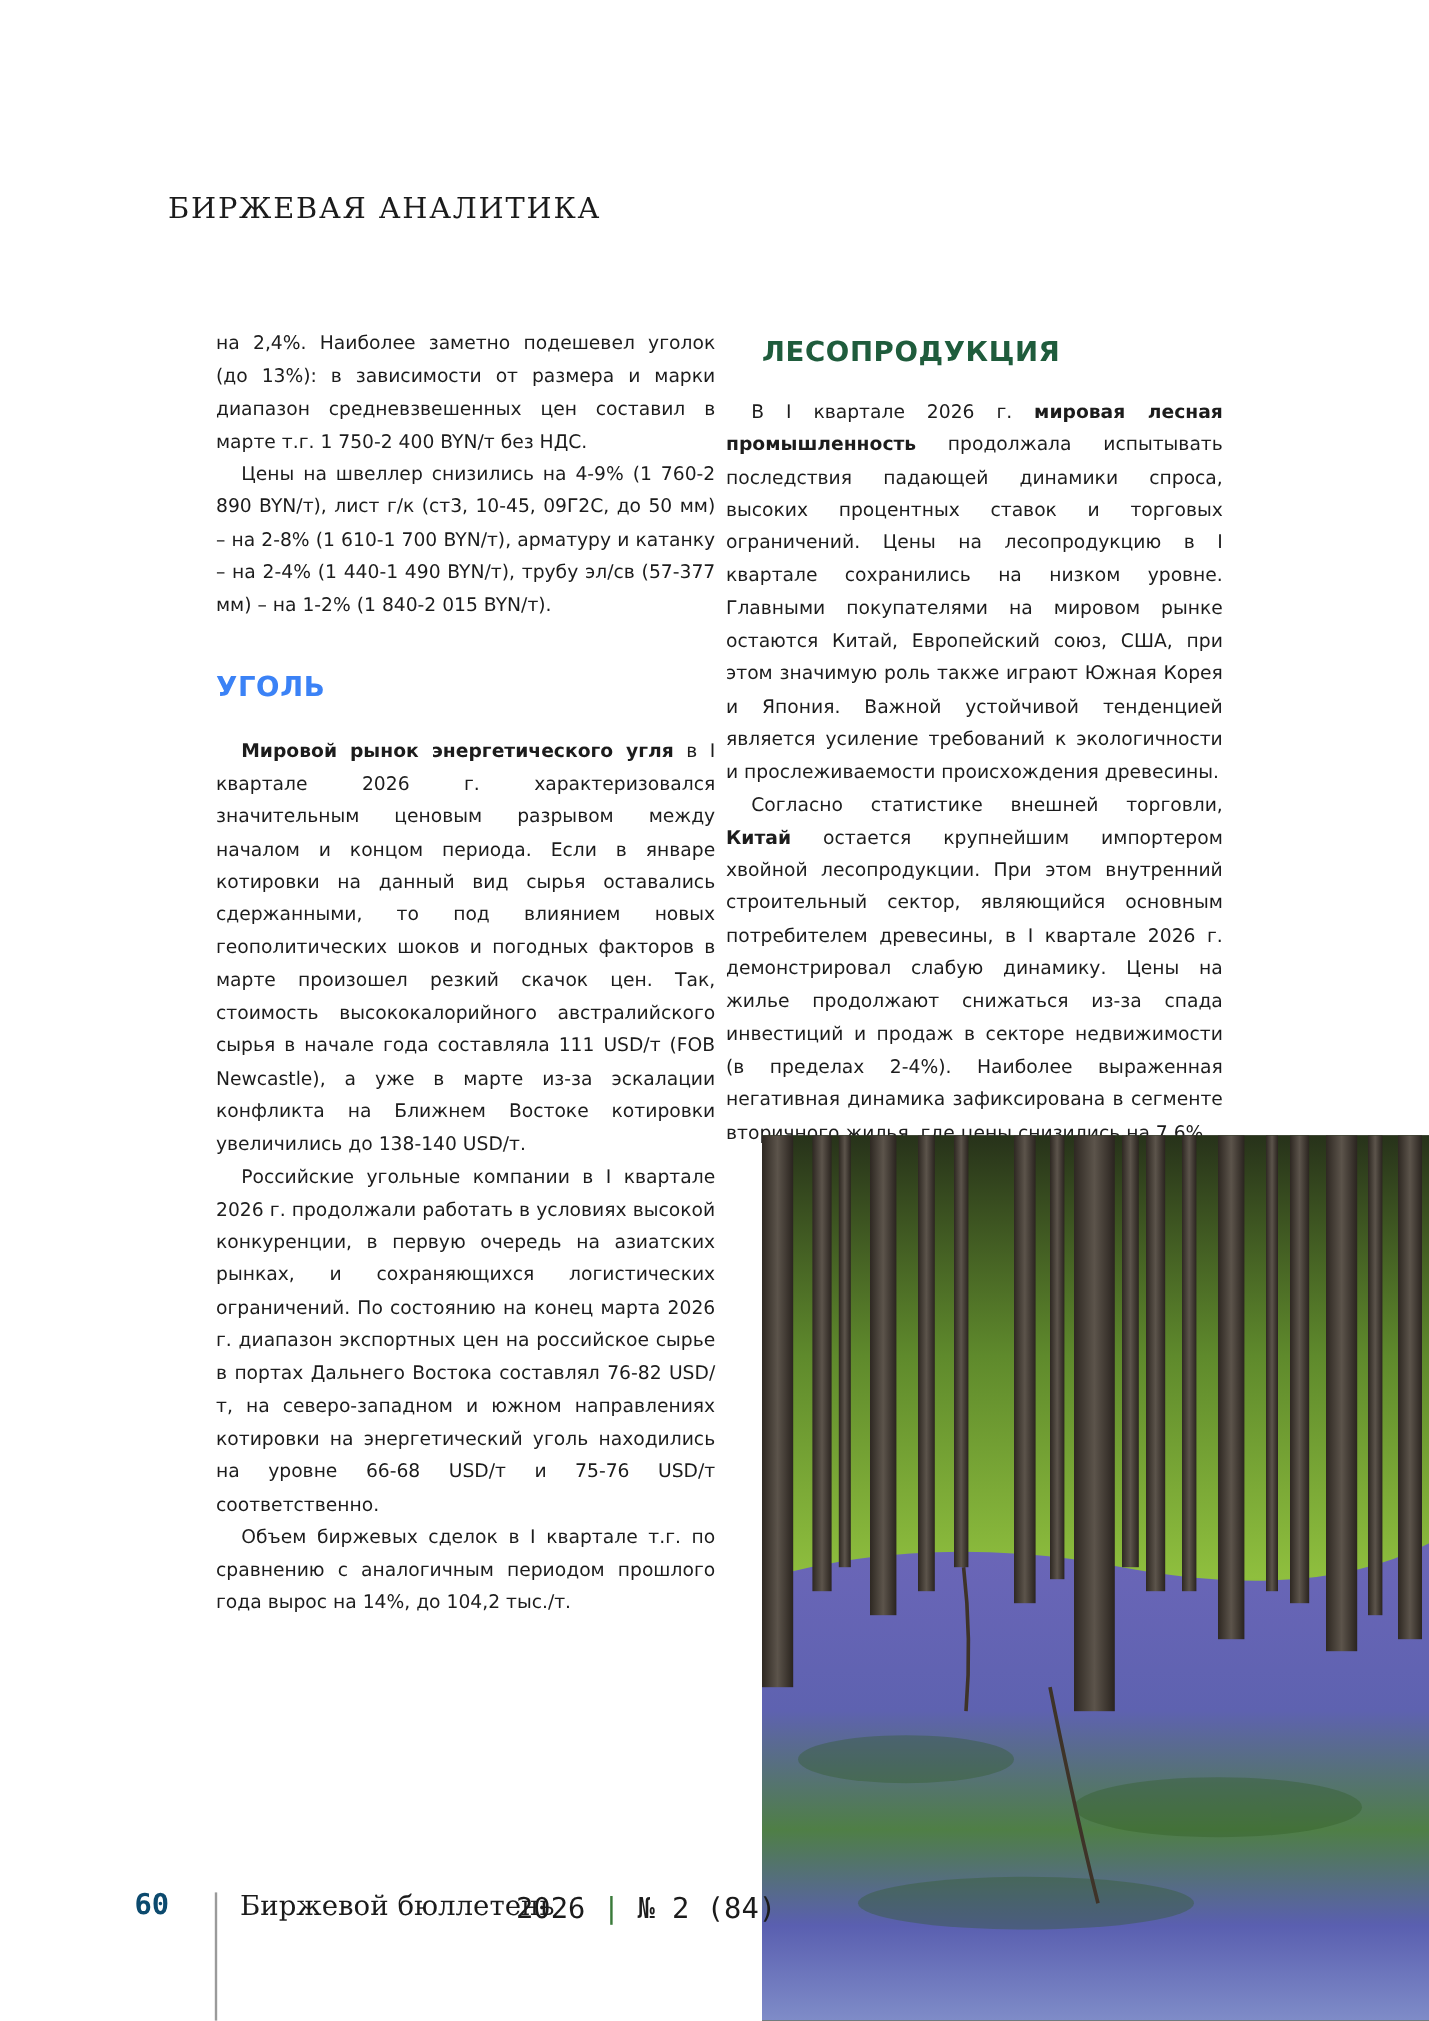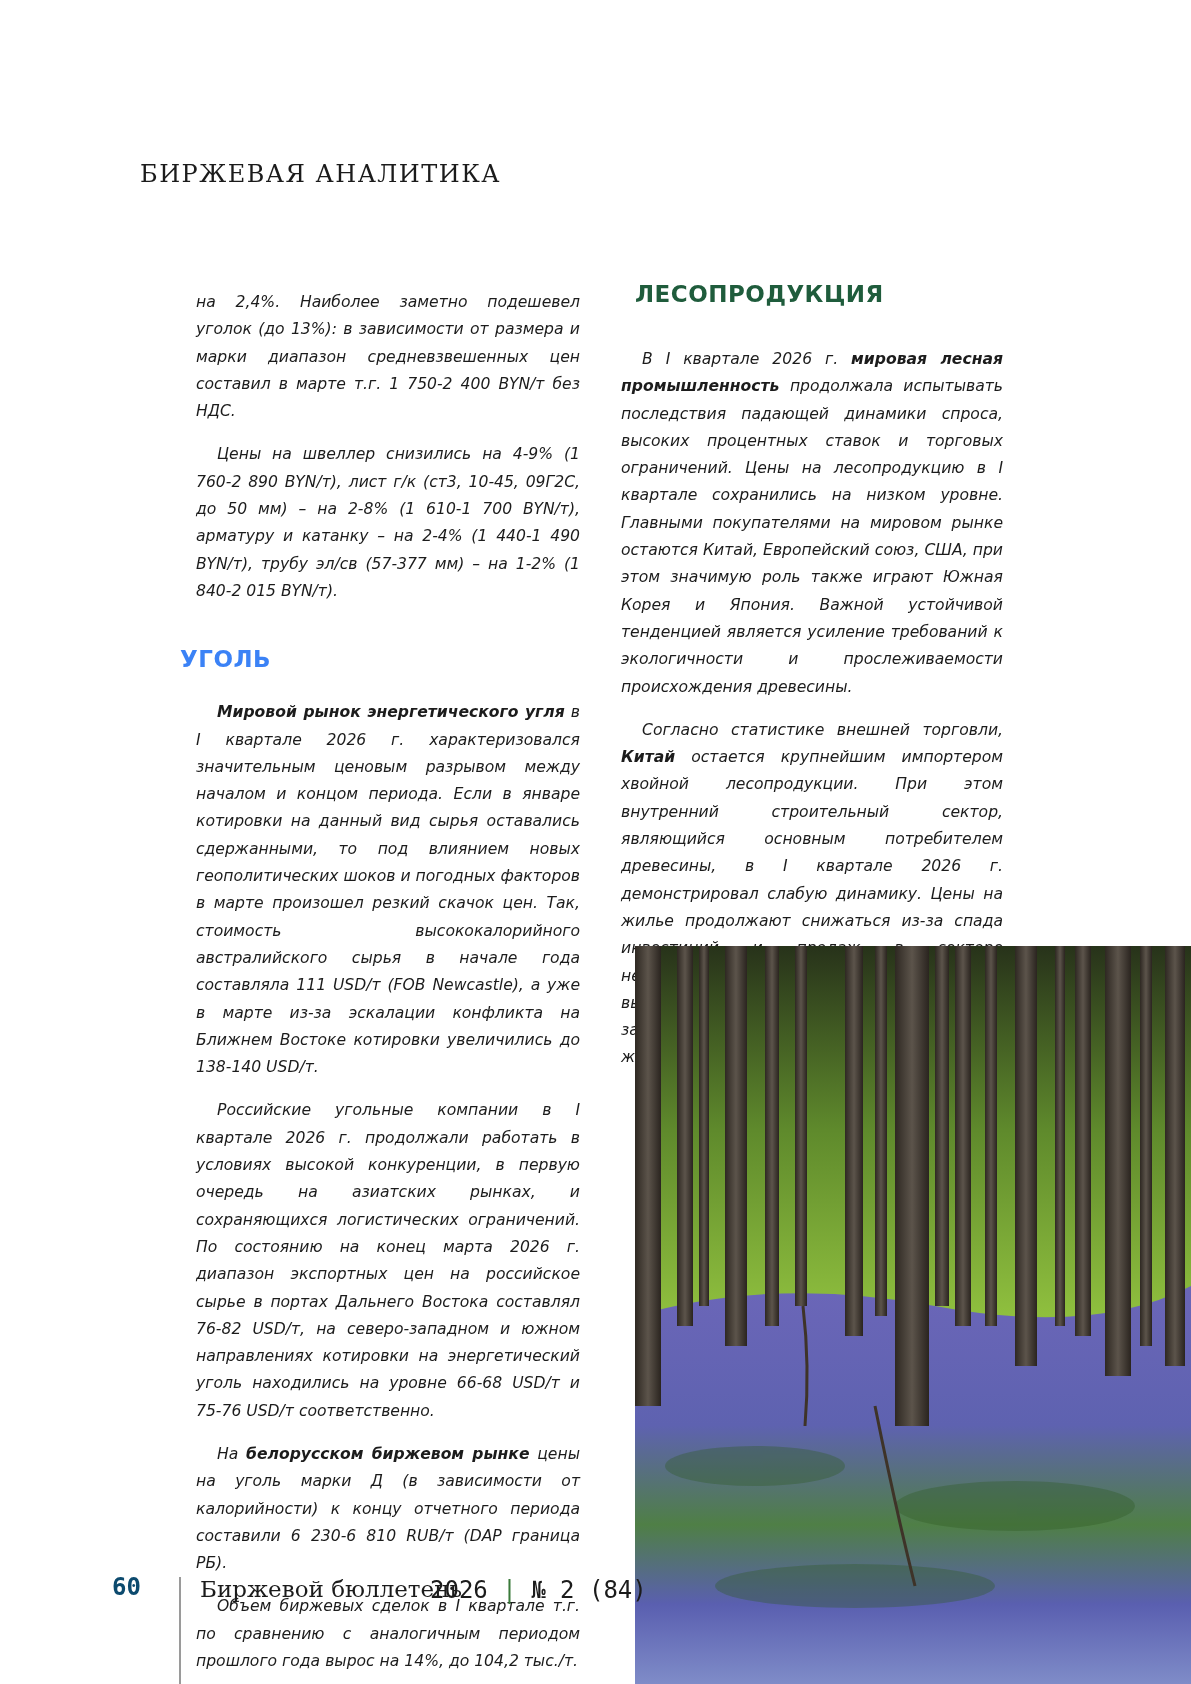--- a/index.html
+++ b/index.html
@@ -7,21 +7,21 @@
            font-family: "DejaVu Sans", sans-serif; color: #1c1c1c; }
 
     .section-header { position: absolute; left: 112px; top: 160px;
       font-family: "DejaVu Serif", serif; font-size: 24px; letter-spacing: 1.5px;
       color: #1b1b1b; font-weight: normal; margin-left: 28px; }
 
     .column { position: absolute; font-size: 15.6px; line-height: 27.3px; }
     .col-left { left: 180px; top: 273px; width: 416px; }
     .col-right { left: 605px; top: 330px; width: 414px; }
 
-    .p { margin: 16px; text-align: justify; font-style: italic; }
+    .p { margin: 0; text-align: justify; }
     .p.indent { text-indent: 21px; }
     .p b { font-weight: bold; }
 
     .h-coal { margin: 40px 0 26px 0; font-size: 23px; font-weight: bold; color: #3b82f6;
               letter-spacing: 0.5px; line-height: 28px; }
     .h-wood { position: absolute; left: 635px; top: 280px; font-size: 23px; font-weight: bold;
               color: #1f5c3c; letter-spacing: 0.5px; line-height: 28px; margin: 0; text-align: center; }
 
     .forest-photo { position: absolute; left: 635px; top: 946px; width: 556px; height: 738px;
                     overflow: hidden; background: #2a3020; }
@@ -42,21 +42,20 @@
 <div class="section-header">БИРЖЕВАЯ АНАЛИТИКА</div>
 
 <div class="column col-left">
   <p class="p">на 2,4%. Наиболее заметно подешевел уголок (до 13%): в зависимости от размера и марки диапазон средневзвешенных цен составил в марте т.г. 1 750-2 400 BYN/т без НДС.</p>
   <p class="p indent">Цены на швеллер снизились на 4-9% (1 760-2 890 BYN/т), лист г/к (ст3, 10-45, 09Г2С, до 50 мм) – на 2-8% (1 610-1 700 BYN/т), арматуру и катанку – на 2-4% (1 440-1 490 BYN/т), трубу эл/св (57-377 мм) – на 1-2% (1 840-2 015 BYN/т).</p>
 
   <h2 class="h-coal">УГОЛЬ</h2>
 
   <p class="p indent"><b>Мировой рынок энергетического угля</b><span> в I квартале 2026 г. характеризовался значительным ценовым разрывом между началом и концом периода. Если в январе котировки на данный вид сырья оставались сдержанными, то под влиянием новых геополитических шоков и погодных факторов в марте произошел резкий скачок цен. Так, стоимость высококалорийного австралийского сырья в начале года составляла 111 USD/т (FOB Newcastle), а уже в марте из-за эскалации конфликта на Ближнем Востоке котировки увеличились до 138-140 USD/т.</span></p>
   <p class="p indent">Российские угольные компании в I квартале 2026 г. продолжали работать в условиях высокой конкуренции, в первую очередь на азиатских рынках, и сохраняющихся логистических ограничений. По состоянию на конец марта 2026 г. диапазон экспортных цен на российское сырье в портах Дальнего Востока составлял 76-82 USD/т, на северо-западном и южном направлениях котировки на энергетический уголь находились на уровне 66-68 USD/т и 75-76 USD/т соответственно.</p>
-  <p class="p indent"><span>На </span><b>белорусском биржевом рынке</b><span> цены на уголь марки Д (в зависимости от калорийности) к концу отчетного периода составили 6 230-6 810 RUB/т (DAP граница РБ).</span></p>
   <p class="p indent">Объем биржевых сделок в I квартале т.г. по сравнению с аналогичным периодом прошлого года вырос на 14%, до 104,2 тыс./т.</p>
 </div>
 
 <h2 class="h-wood">ЛЕСОПРОДУКЦИЯ</h2>
 <div class="column col-right">
   <p class="p indent"><span>В I квартале 2026 г. </span><b>мировая лесная промышленность</b><span> продолжала испытывать последствия падающей динамики спроса, высоких процентных ставок и торговых ограничений. Цены на лесопродукцию в I квартале сохранились на низком уровне. Главными покупателями на мировом рынке остаются Китай, Европейский союз, США, при этом значимую роль также играют Южная Корея и Япония. Важной устойчивой тенденцией является усиление требований к экологичности и прослеживаемости происхождения древесины.</span></p>
   <p class="p indent"><span>Согласно статистике внешней торговли, </span><b>Китай</b><span> остается крупнейшим импортером хвойной лесопродукции. При этом внутренний строительный сектор, являющийся основным потребителем древесины, в I квартале 2026 г. демонстрировал слабую динамику. Цены на жилье продолжают снижаться из-за спада инвестиций и продаж в секторе недвижимости (в пределах 2-4%). Наиболее выраженная негативная динамика зафиксирована в сегменте вторичного жилья, где цены снизились на 7,6%.</span></p>
 </div>
 
 <div class="forest-photo">

